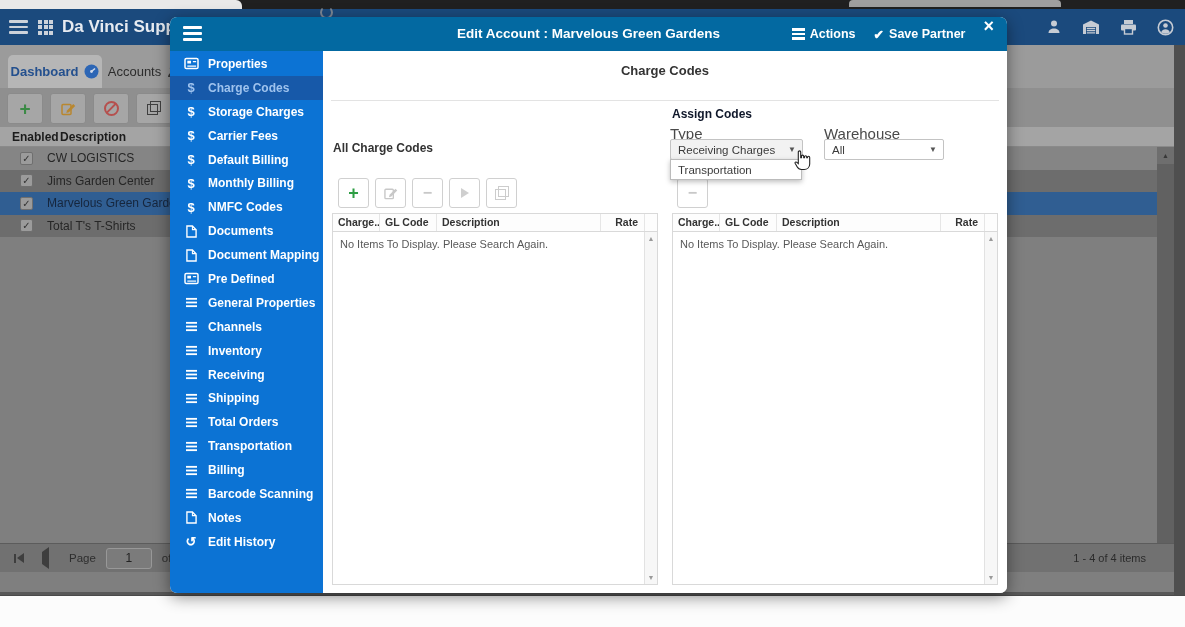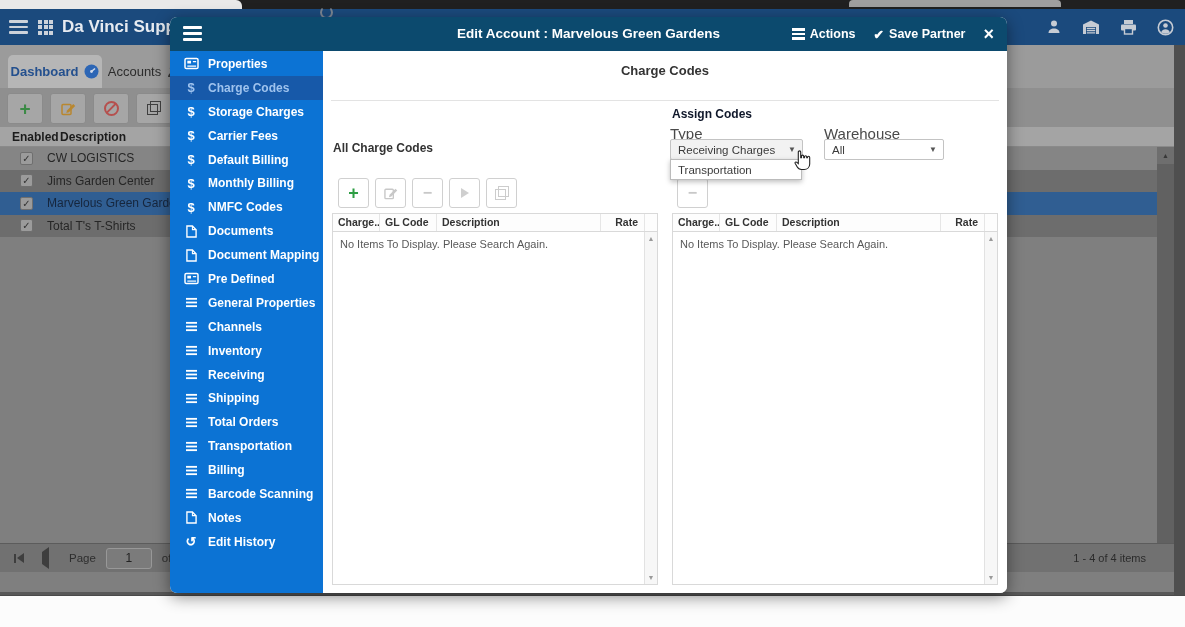--- a/index.html
+++ b/index.html
@@ -81,26 +81,26 @@
               font-family:"Liberation Sans",sans-serif; }
   .pg-of { margin-left:10px; }
   .pg-items { position:absolute; right:28px; font-size:11px; color:#2b2b2b; }
   .bg-bottomedge { position:absolute; left:0; top:547px; width:1174px; height:3px; background:#585858; }
   .below-strip { position:absolute; left:0; top:595px; width:1185px; height:32px; background:#fcfcfc;
                  border-top:1px solid #4a4a4a; }
 
   
   .modal { position:absolute; left:170px; top:17px; width:837px; height:576px; z-index:20;
            border-radius:7px; overflow:hidden; box-shadow:0 4px 16px rgba(0,0,0,.45); background:#fff; }
-  .m-header { position:absolute; left:0; top:0; width:837px; height:34px; background:#0c4a6e; }
+  .m-header { position:absolute; left:0; top:0; width:837px; height:34px; background:#0369a1; }
   .m-burger { position:absolute; left:13px; top:9px; width:19px; display:flex; flex-direction:column; gap:3.5px; cursor:pointer; }
   .m-burger i { height:2.6px; background:#fff; border-radius:1px; }
   .m-title { position:absolute; left:0; right:0; top:0; height:34px; text-align:center; line-height:34px;
              color:#fff; font-size:13.5px; font-weight:700; pointer-events:none; }
-  .mh-right { position:absolute; right:13px; top:0; height:34px; display:flex; align-items:center; gap:18px; }
+  .mh-right { position:absolute; right:13px; top:0; height:34px; display:flex; gap:18px; }
   .mh-btn { display:flex; align-items:center; gap:5px; color:#fff; font-size:12.5px; font-weight:700; cursor:pointer; }
   .mini-bars { display:flex; flex-direction:column; gap:2.4px; }
   .mini-bars i { width:13px; height:2.2px; background:#fff; }
   .m-close { color:#fff; font-size:18px; font-weight:700; line-height:1; cursor:pointer; }
 
   
   .m-sidebar { position:absolute; left:0; top:34px; width:153px; height:542px; background:#0c73d4;
                padding-top:1px; }
   .sb-item { height:23.9px; display:flex; align-items:center; color:#fff; cursor:pointer; }
   .sb-item.selected { background:#1759a9; color:#9fc3ee; }

